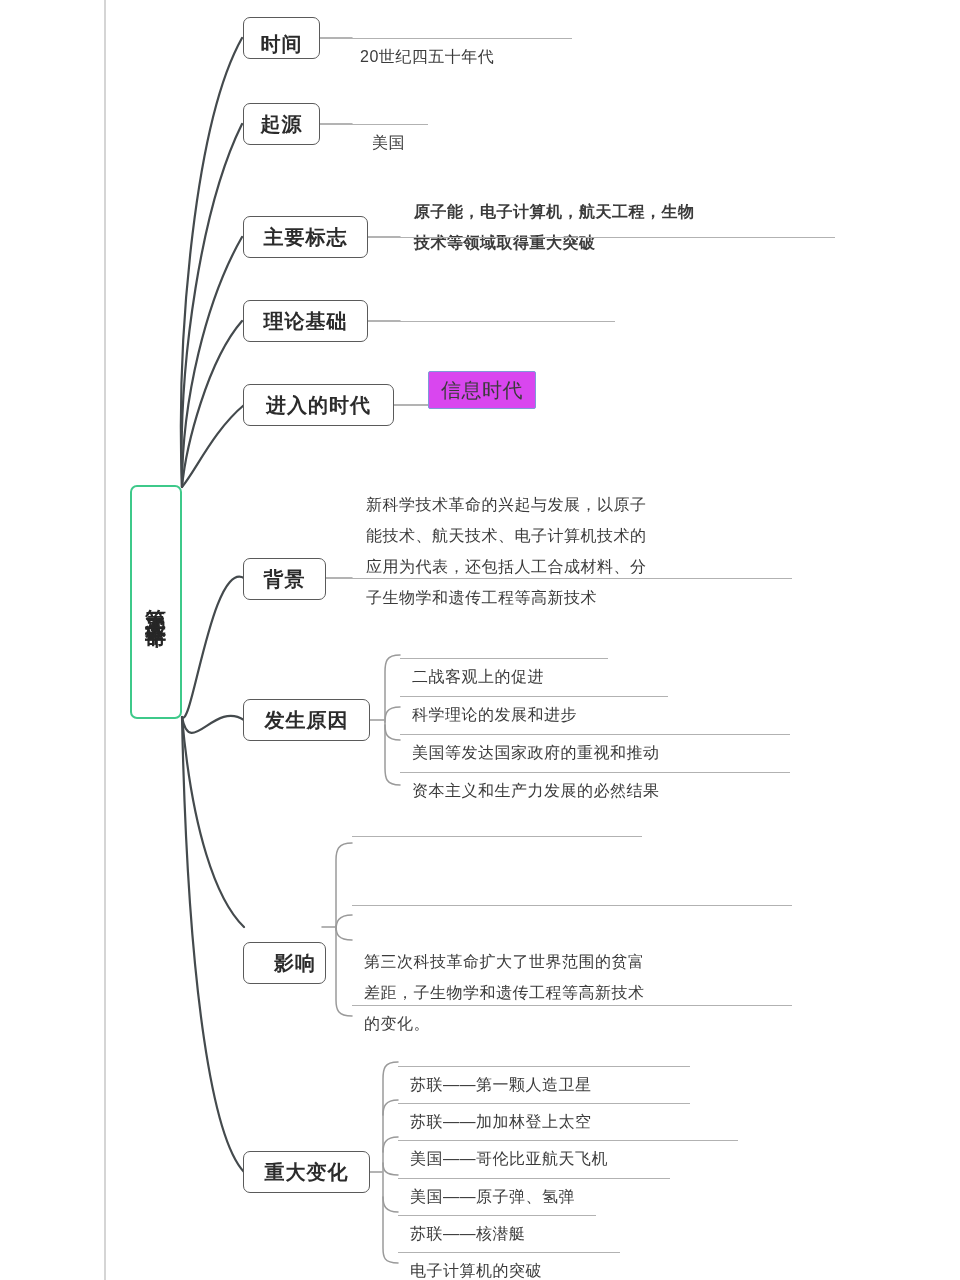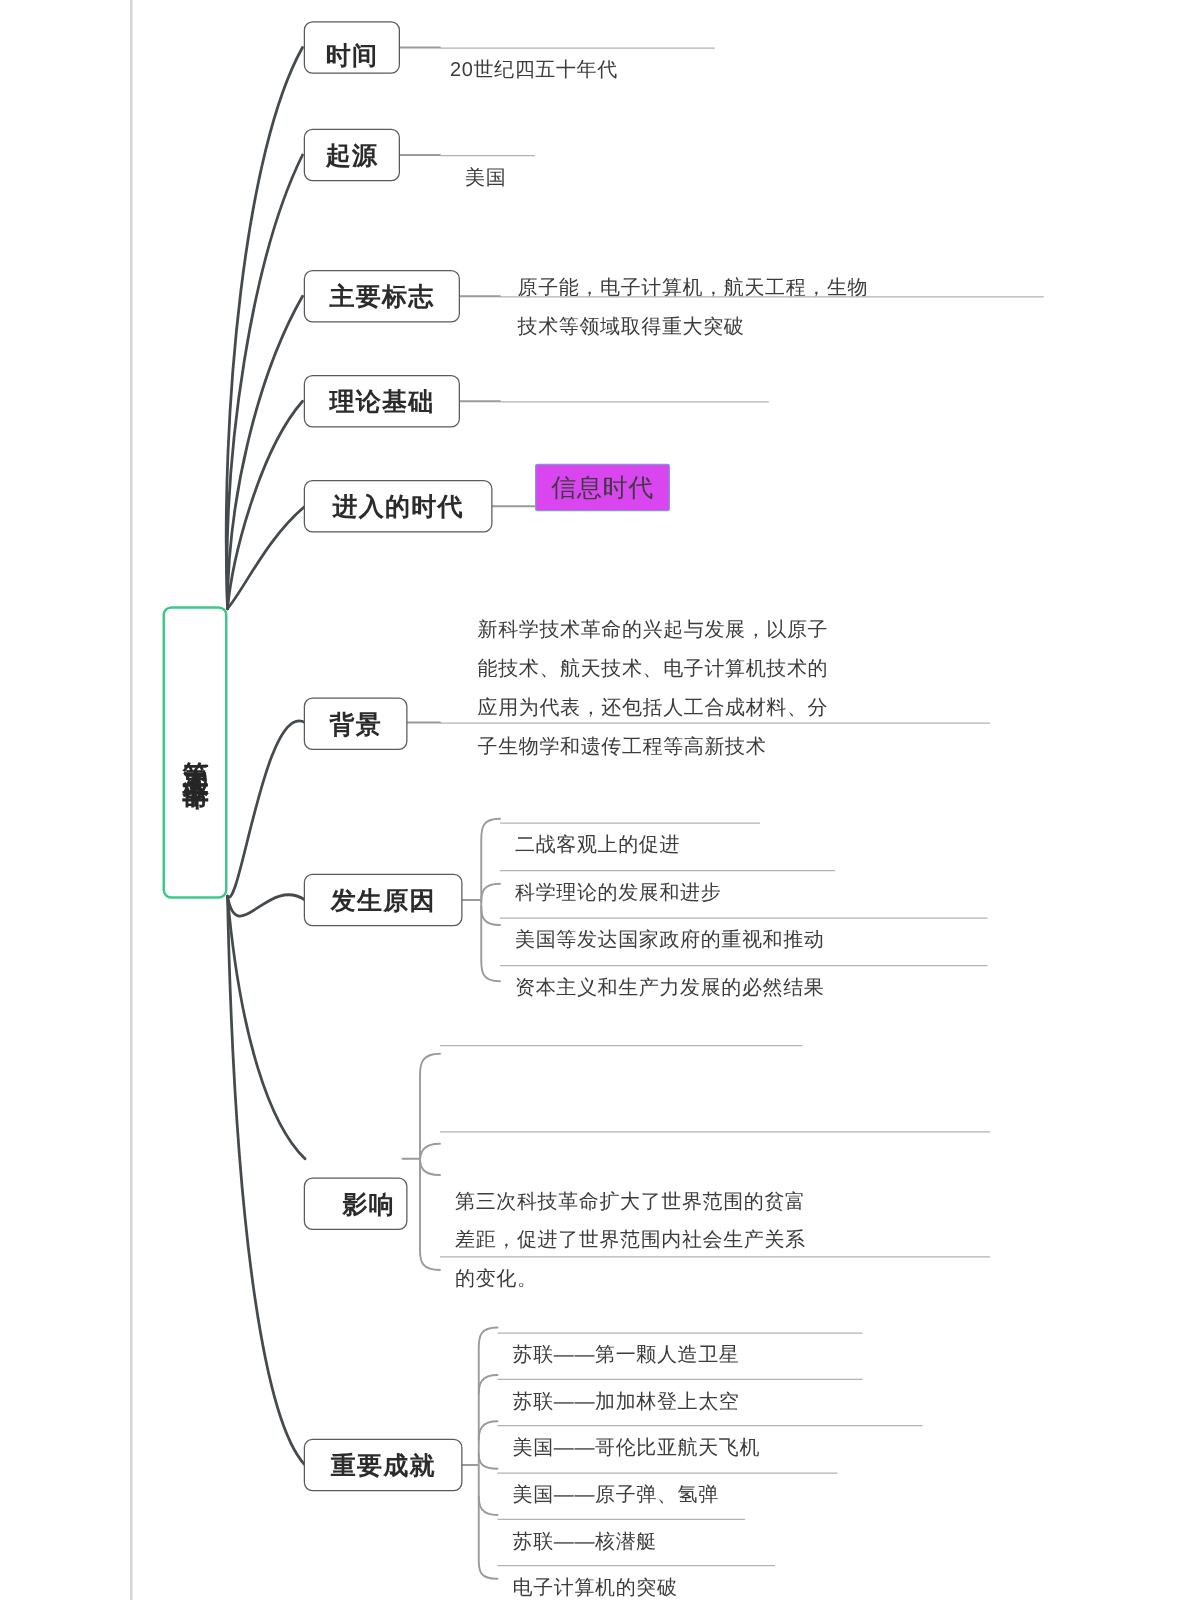--- a/index.html
+++ b/index.html
@@ -159,42 +159,42 @@
     <span>起源</span>
   </div>
   <div class="leaf" style="left:372px;top:96px;width:200px;">
     <span class="txt">美国</span>
   </div>
   <div class="rule" style="left:352px;top:124px;width:76px;"></div>
 
   <div class="branch" style="left:243px;top:216px;width:125px;height:42px;">
     <span>主要标志</span>
   </div>
-  <div class="leaf" style="left:414px;top:184px;width:450px;">
+  <div class="leaf" style="left:414px;top:165px;width:450px;font-weight:bold;">
     <span class="txt">原子能，电子计算机，航天工程，生物
 技术等领域取得重大突破</span>
   </div>
   <div class="rule" style="left:400px;top:237px;width:435px;"></div>
 
   <div class="branch" style="left:243px;top:300px;width:125px;height:42px;">
     <span>理论基础</span>
   </div>
   <div class="rule" style="left:400px;top:321px;width:215px;"></div>
 
   <div class="branch" style="left:243px;top:384px;width:151px;height:42px;">
     <span>进入的时代</span>
   </div>
   <div class="leaf-boxed" style="left:428px;top:371px;height:38px;">
     <span>信息时代</span>
   </div>
 
   <div class="branch" style="left:243px;top:558px;width:83px;height:42px;">
     <span>背景</span>
   </div>
-  <div class="leaf" style="left:366px;top:458px;width:450px;margin-left:16px;">
+  <div class="leaf" style="left:366px;top:458px;width:450px;">
     <span class="txt">新科学技术革命的兴起与发展，以原子
 能技术、航天技术、电子计算机技术的
 应用为代表，还包括人工合成材料、分
 子生物学和遗传工程等高新技术</span>
   </div>
   <div class="rule" style="left:352px;top:578px;width:440px;"></div>
 
   <div class="branch" style="left:243px;top:699px;width:127px;height:42px;">
     <span>发生原因</span>
   </div>
@@ -222,27 +222,27 @@
   <div class="branch" style="left:243px;top:942px;width:83px;height:42px;justify-content:flex-end;">
     <span>影响</span>
   </div>
 
   <div class="rule" style="left:352px;top:836px;width:290px;"></div>
 
   <div class="rule" style="left:352px;top:905px;width:440px;"></div>
 
   <div class="leaf" style="left:364px;top:915px;width:450px;">
     <span class="txt">第三次科技革命扩大了世界范围的贫富
-差距，促进了世界范围内社会生产关系
+差距，子生物学和遗传工程等高新技术
 的变化。</span>
   </div>
   <div class="rule" style="left:352px;top:1005px;width:440px;"></div>
 
   <div class="branch" style="left:243px;top:1151px;width:127px;height:42px;">
-    <span>重要成就</span>
+    <span>重大变化</span>
   </div>
 
   <div class="leaf" style="left:410px;top:1038px;width:420px;">
     <span class="txt">苏联——第一颗人造卫星</span>
   </div>
   <div class="rule" style="left:398px;top:1066px;width:292px;"></div>
 
   <div class="leaf" style="left:410px;top:1075px;width:420px;">
     <span class="txt">苏联——加加林登上太空</span>
   </div>

